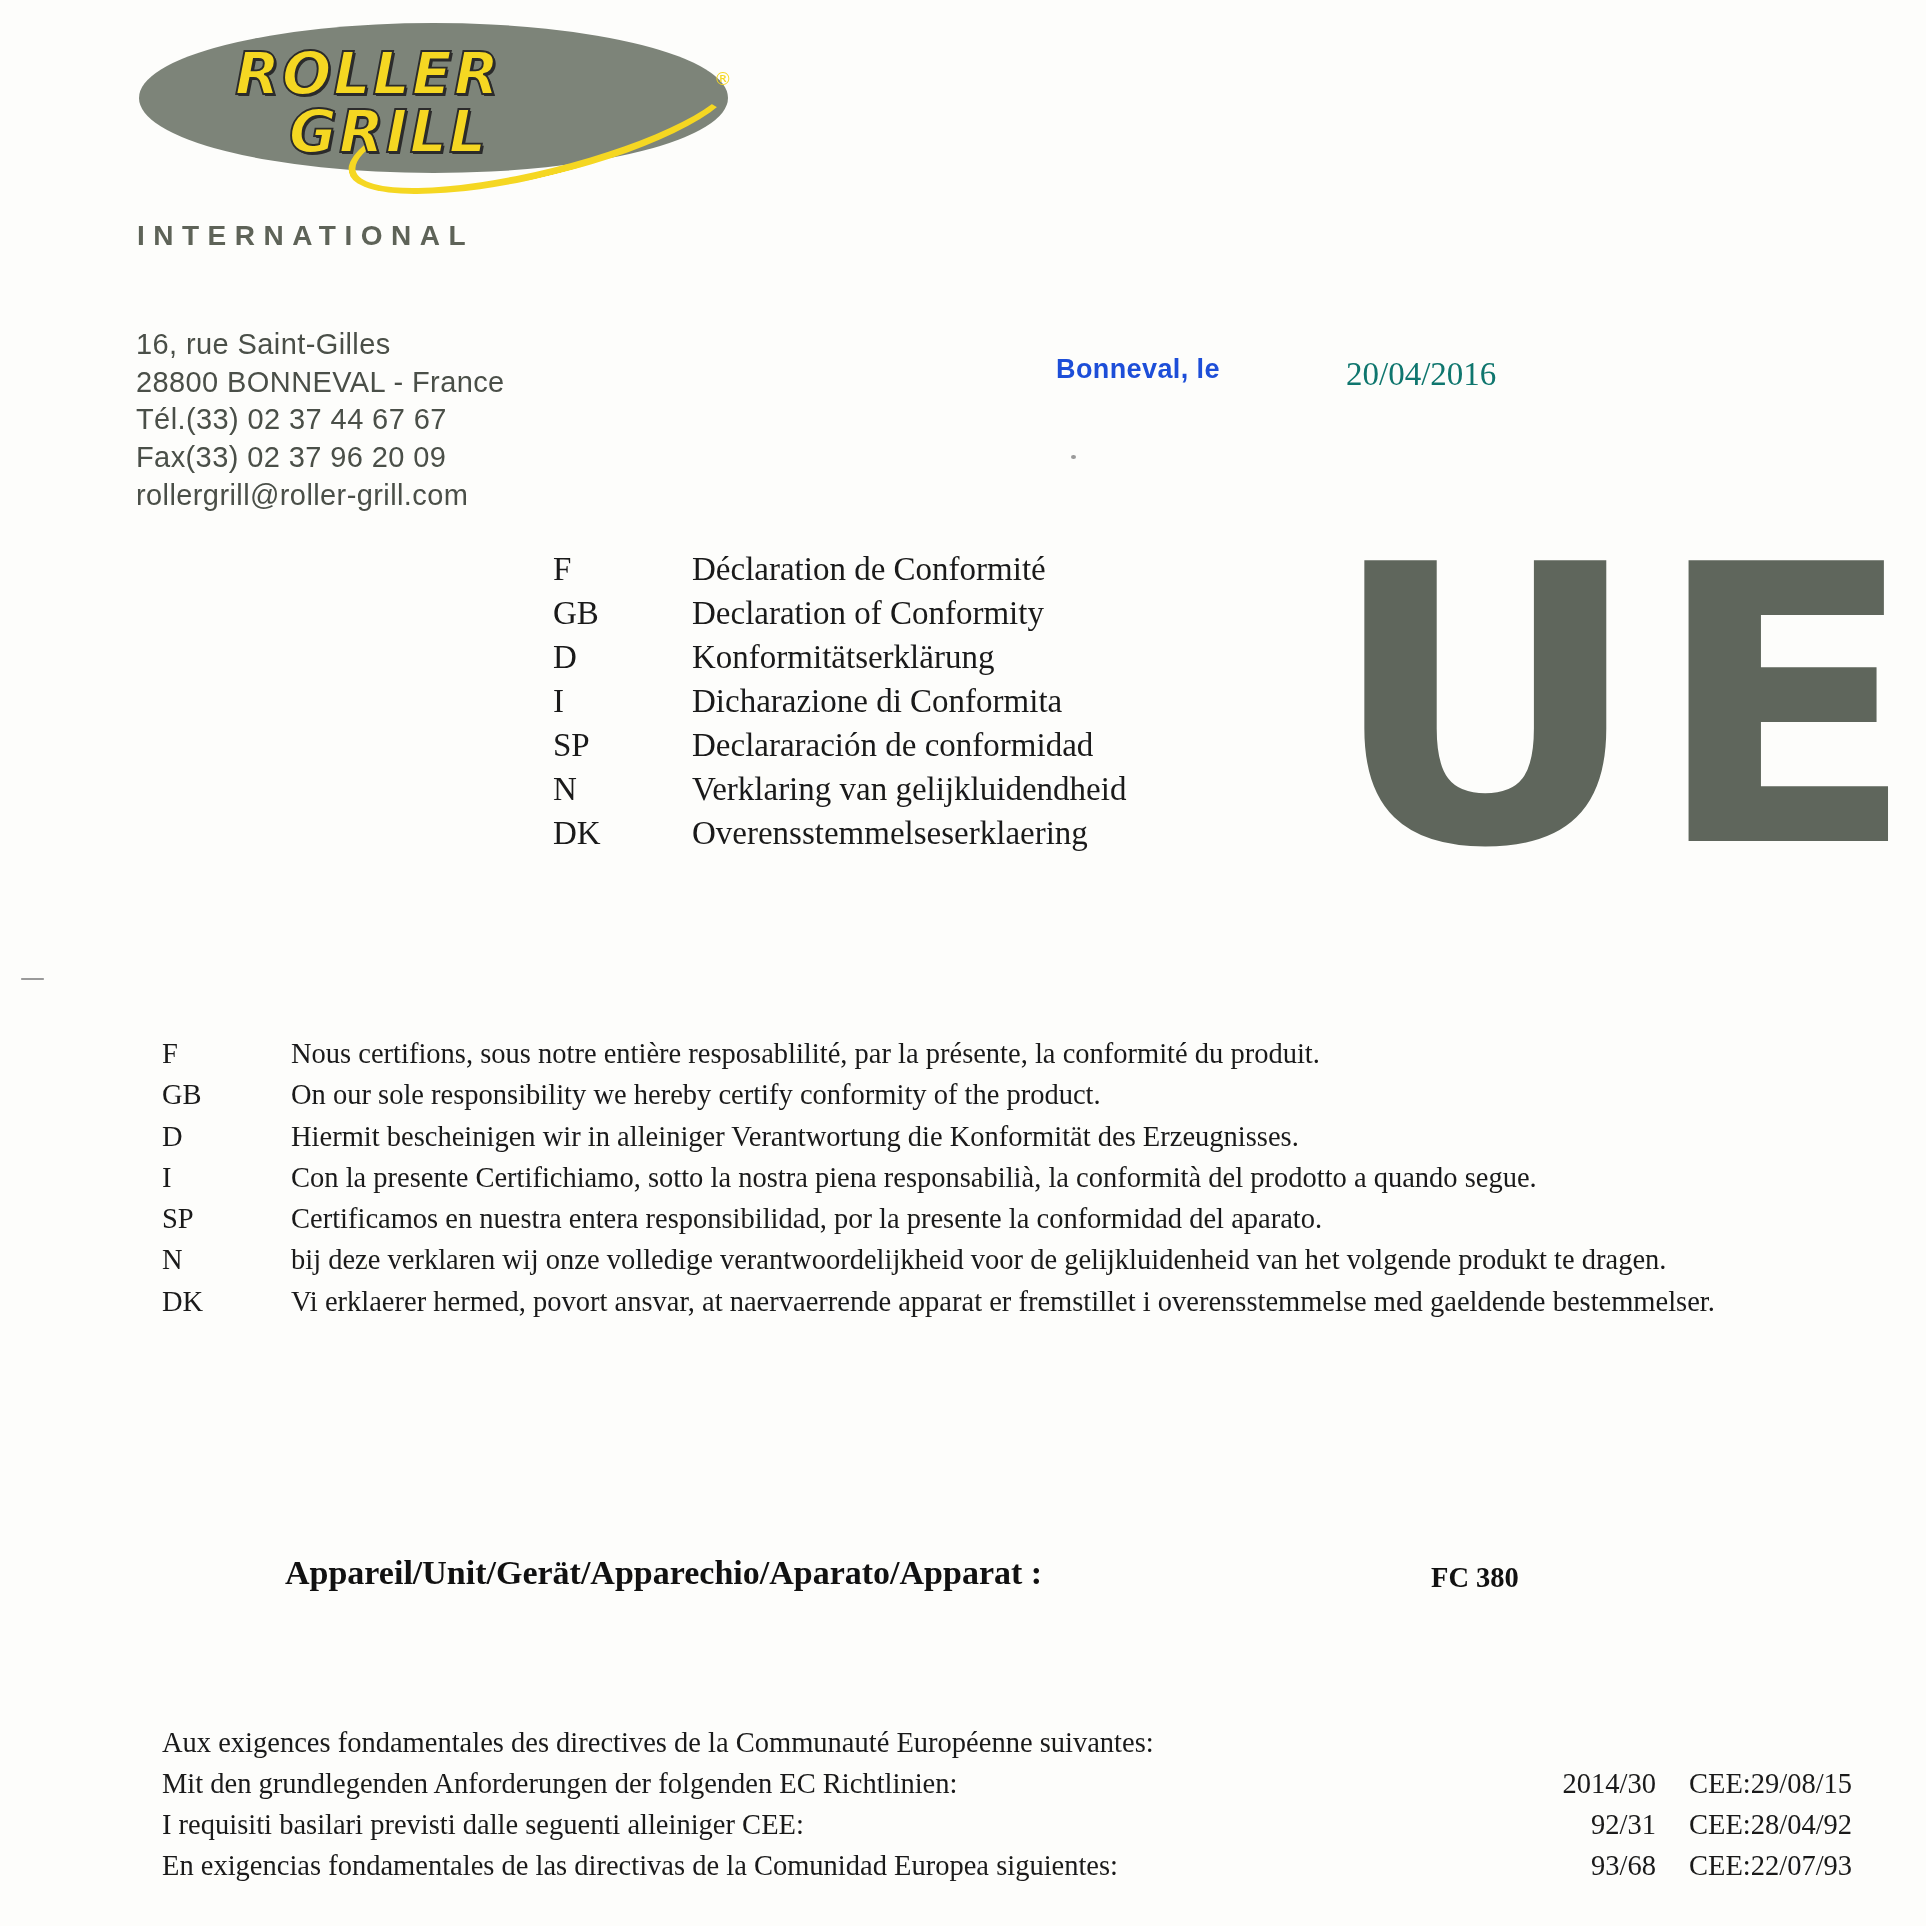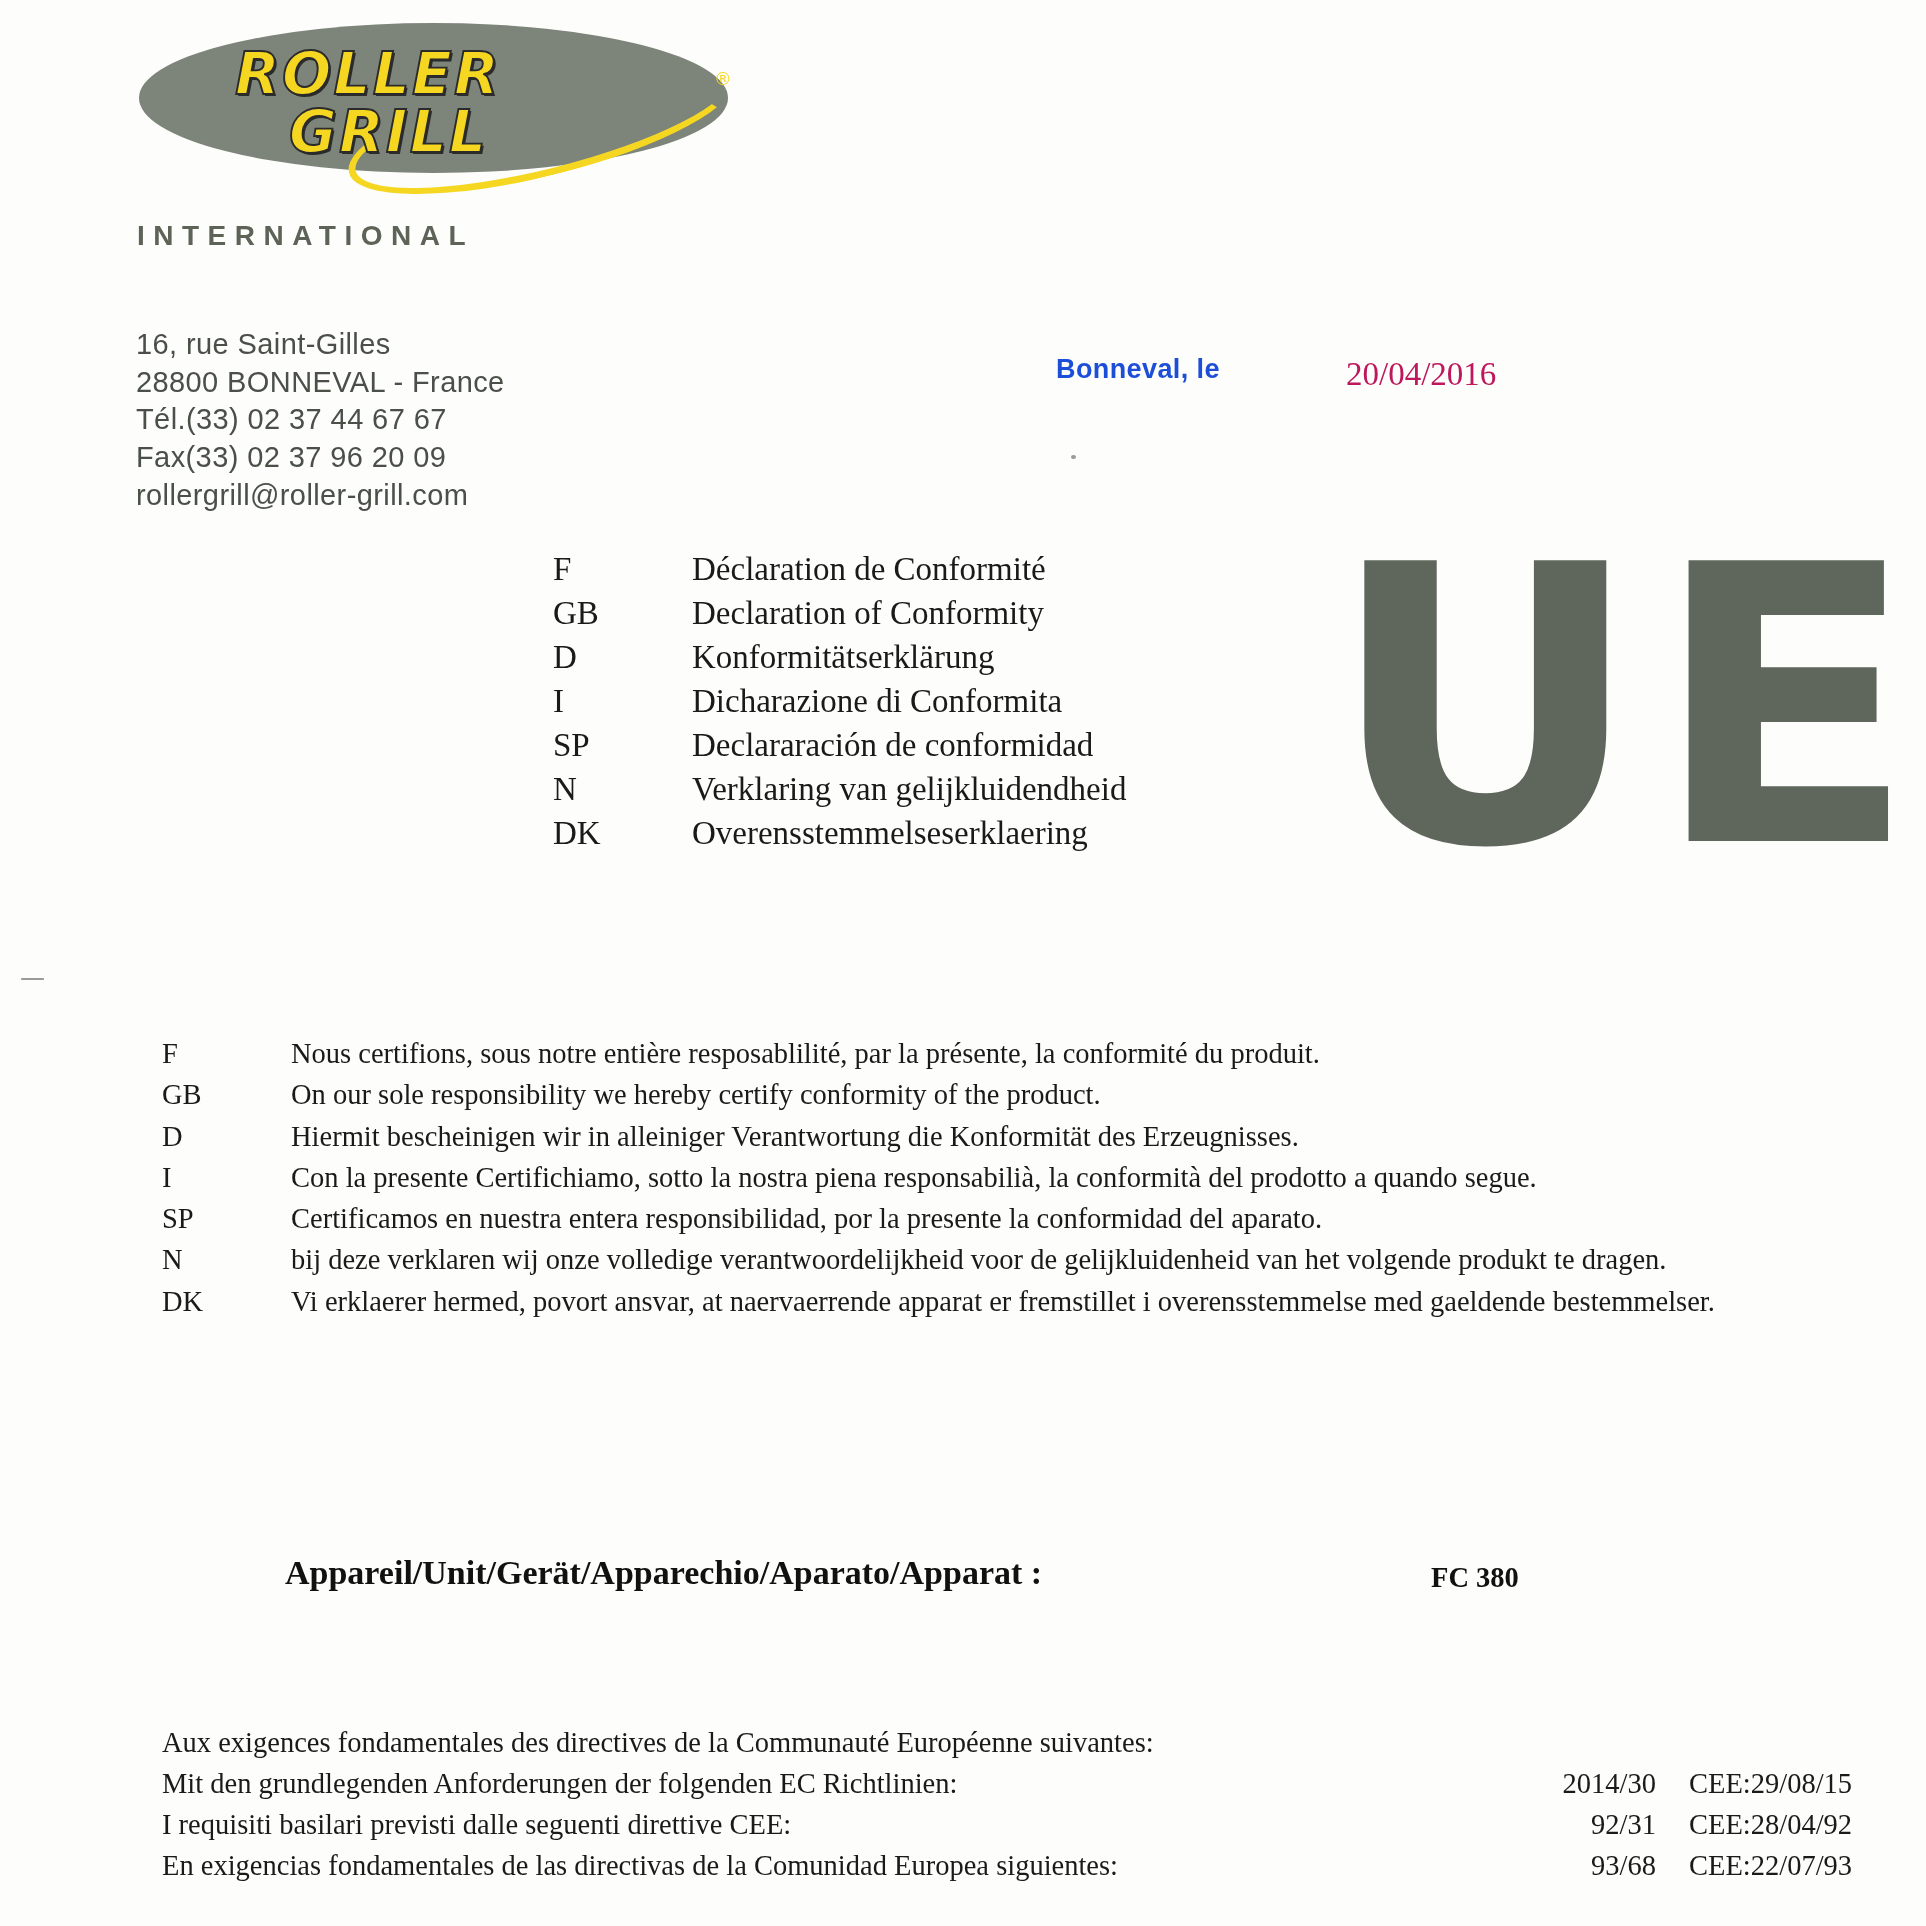--- a/index.html
+++ b/index.html
@@ -117,21 +117,21 @@
     color: #1d4ed8;
     letter-spacing: 0.4px;
     font-weight: bold;
   }
   .date-line {
     position: absolute;
     left: 1346px;
     top: 356px;
     font-family: "Liberation Serif", serif;
     font-size: 33px;
-    color: #be185d;
+    color: #0f766e;
   }
 
   
   .title-table {
     position: absolute;
     left: 553px;
     top: 551px;
   }
   .title-table table { border-collapse: collapse; }
   .title-table td {
@@ -326,21 +326,21 @@
         <td class="text">Aux exigences fondamentales des directives de la Communauté Européenne suivantes:</td>
         <td class="num"></td>
         <td class="cee"></td>
       </tr>
       <tr>
         <td class="text">Mit den grundlegenden Anforderungen der folgenden EC Richtlinien:</td>
         <td class="num">2014/30</td>
         <td class="cee">CEE:29/08/15</td>
       </tr>
       <tr>
-        <td class="text">I requisiti basilari previsti dalle seguenti direttive CEE:</td>
+        <td class="text">I requisiti basilari previsti dalle seguenti alleiniger CEE:</td>
         <td class="num">92/31</td>
         <td class="cee">CEE:28/04/92</td>
       </tr>
       <tr>
         <td class="text">En exigencias fondamentales de las directivas de la Comunidad Europea siguientes:</td>
         <td class="num">93/68</td>
         <td class="cee">CEE:22/07/93</td>
       </tr>
 
     </tbody>

